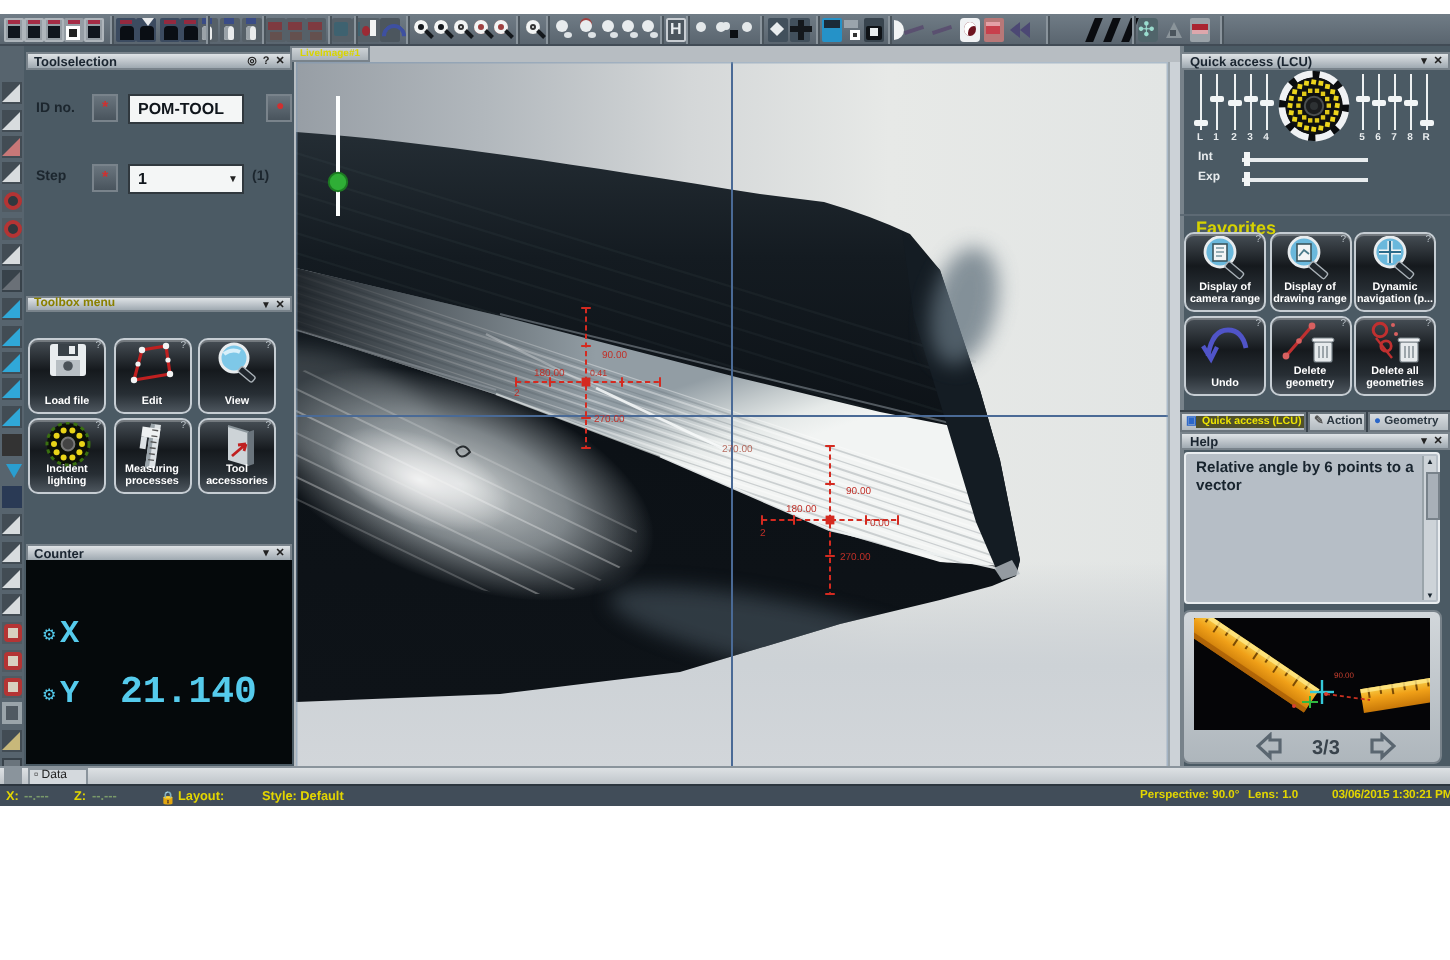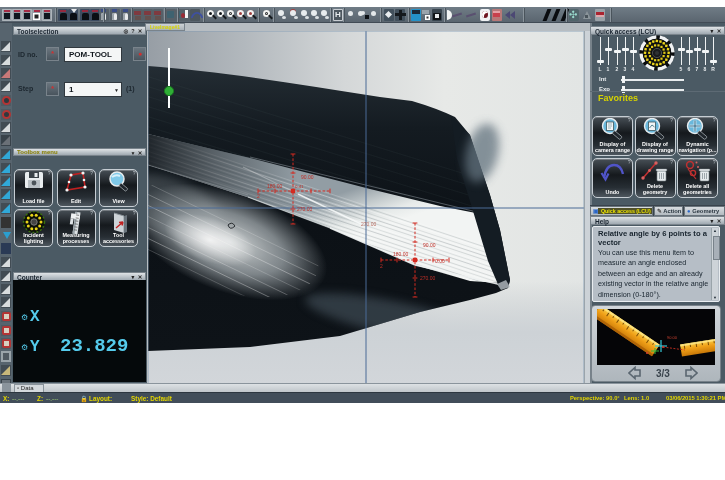--- a/index.html
+++ b/index.html
@@ -353,21 +353,21 @@
     </div>
 <div class="tbarh" style="left:13px;top:265px;width:133px;height:9px;font-size:6.5px;padding:1px 0 0 3px">Counter<span class="tbtns">
         <i>▾</i>
         <i>✕</i>
       </span></div>
 <div id="counter">
   <span class="lcdi" style="left:8px;top:33px">⚙</span>
       <span class="lcd" style="left:17px;top:28px;font-size:16px">X</span>
   <span class="lcdi" style="left:8px;top:63px">⚙</span>
       <span class="lcd" style="left:17px;top:58px;font-size:16px">Y</span>
-      <span class="lcd" style="left:47px;top:55px">23.829</span>
+      <span class="lcd" style="left:47px;top:55px">21.140</span>
 </div>
 <div id="cam">
       <div id="camtab">LiveImage#1</div>
     </div>
 <svg id="photo" width="436" height="353" viewBox="0 0 436 353" style="position:absolute;left:148px;top:24px">
 <defs>
 <linearGradient id="bgh" x1="0" y1="0" x2="1" y2="0">
  <stop offset="0" stop-color="#979ea5"></stop>
           <stop offset=".22" stop-color="#b2b8bd"></stop>
           <stop offset=".45" stop-color="#d4d7d8"></stop>
@@ -623,21 +623,21 @@
       <rect x="5.5" y="-4.6" width="2.2" height="2.2" fill="#e0c818"></rect>
       <circle r="4.6" fill="#1a1c1e" stroke="#4a4e50" stroke-width="1"></circle>
       <circle r="2" fill="#2e3234"></circle>
     </svg>
 <div class="hslab" style="left:599px;top:69px">Int</div>
 <div class="hsl" style="left:621px;top:71.5px;width:63px"></div>
 <div class="hshnd" style="left:622px;top:69px"></div>
 <div class="hslab" style="left:599px;top:79px">Exp</div>
 <div class="hsl" style="left:621px;top:81.5px;width:63px"></div>
 <div class="hshnd" style="left:622px;top:79px"></div>
-<div style="position:absolute;left:590px;top:84px;width:135px;height:13px;border-top:1px solid #5d6a74">
+<div style="position:absolute;left:590px;top:100px;width:135px;height:13px;border-top:1px solid #5d6a74">
       <b style="position:absolute;left:8px;top:1px;font-size:9px;color:#d6d200">Favorites</b>
     </div>
 <div class="mbtn" style="left:592px;top:109px;width:41px;height:40px">
 <div class="q">?</div>
       <div class="mic"><svg width="26" height="24" viewBox="0 0 26 24">
           <circle cx="10" cy="8" r="7.5" fill="#6ab8dc" stroke="#e8ecee" stroke-width="1.4"></circle>
           <rect x="6.5" y="4" width="7" height="8.5" fill="#f2f5f6" stroke="#3a565e" stroke-width=".8"></rect>
           <path d="M8 6h4M8 8h4M8 10h3" stroke="#7a98a2" stroke-width=".7"></path>
           <rect x="14.5" y="12.5" width="10" height="3.6" rx="1" transform="rotate(40 14.5 12.5)" fill="#20262c" stroke="#aab2b8" stroke-width=".7"></rect>
         </svg></div>
@@ -722,21 +722,20 @@
 <div style="position:absolute;left:590px;top:198px;width:135px;height:11px;background:#39434c"></div>
 <div class="rtab" style="left:590px;top:199px;width:63px"><span style="color:#2a66c8">▣</span><span style="color:#ece400;background:#50502a;padding:0 1px;font-size:5.3px"> Quick access (LCU)</span></div>
 <div class="rtab" style="left:654px;top:199px;width:29px"><span style="color:#555">✎</span> Action</div>
 <div class="rtab" style="left:684px;top:199px;width:41px"><span style="color:#2a66c8">●</span> Geometry</div>
 <div class="tbarh" style="left:590px;top:209px;width:135px;height:9px;font-size:6.5px;padding:1px 0 0 4px">Help<span class="tbtns">
         <i>▾</i>
         <i>✕</i>
       </span></div>
 <div id="helpbox" style="left:592px;top:219px">
   <div class="hb">Relative angle by 6 points to a vector</div>
-  <div class="ht">You can use this menu item to measure an angle enclosed between an edge and an already existing vector in the relative angle dimension (0-180°).</div>
   <div id="hsb">
         <div style="position:absolute;top:0;left:1px;font-size:4px">▲</div>
         <div style="position:absolute;bottom:0;left:1px;font-size:4px">▼</div>
       </div>
 </div>
 <div id="thumbf" style="left:591px;top:298px"></div>
 <svg width="118" height="56" viewBox="0 0 118 56" style="position:absolute;left:597px;top:302px">
 <rect width="118" height="56" fill="#050507"></rect>
 <defs>
         <linearGradient id="org" x1="0" y1="0" x2="0" y2="1">

